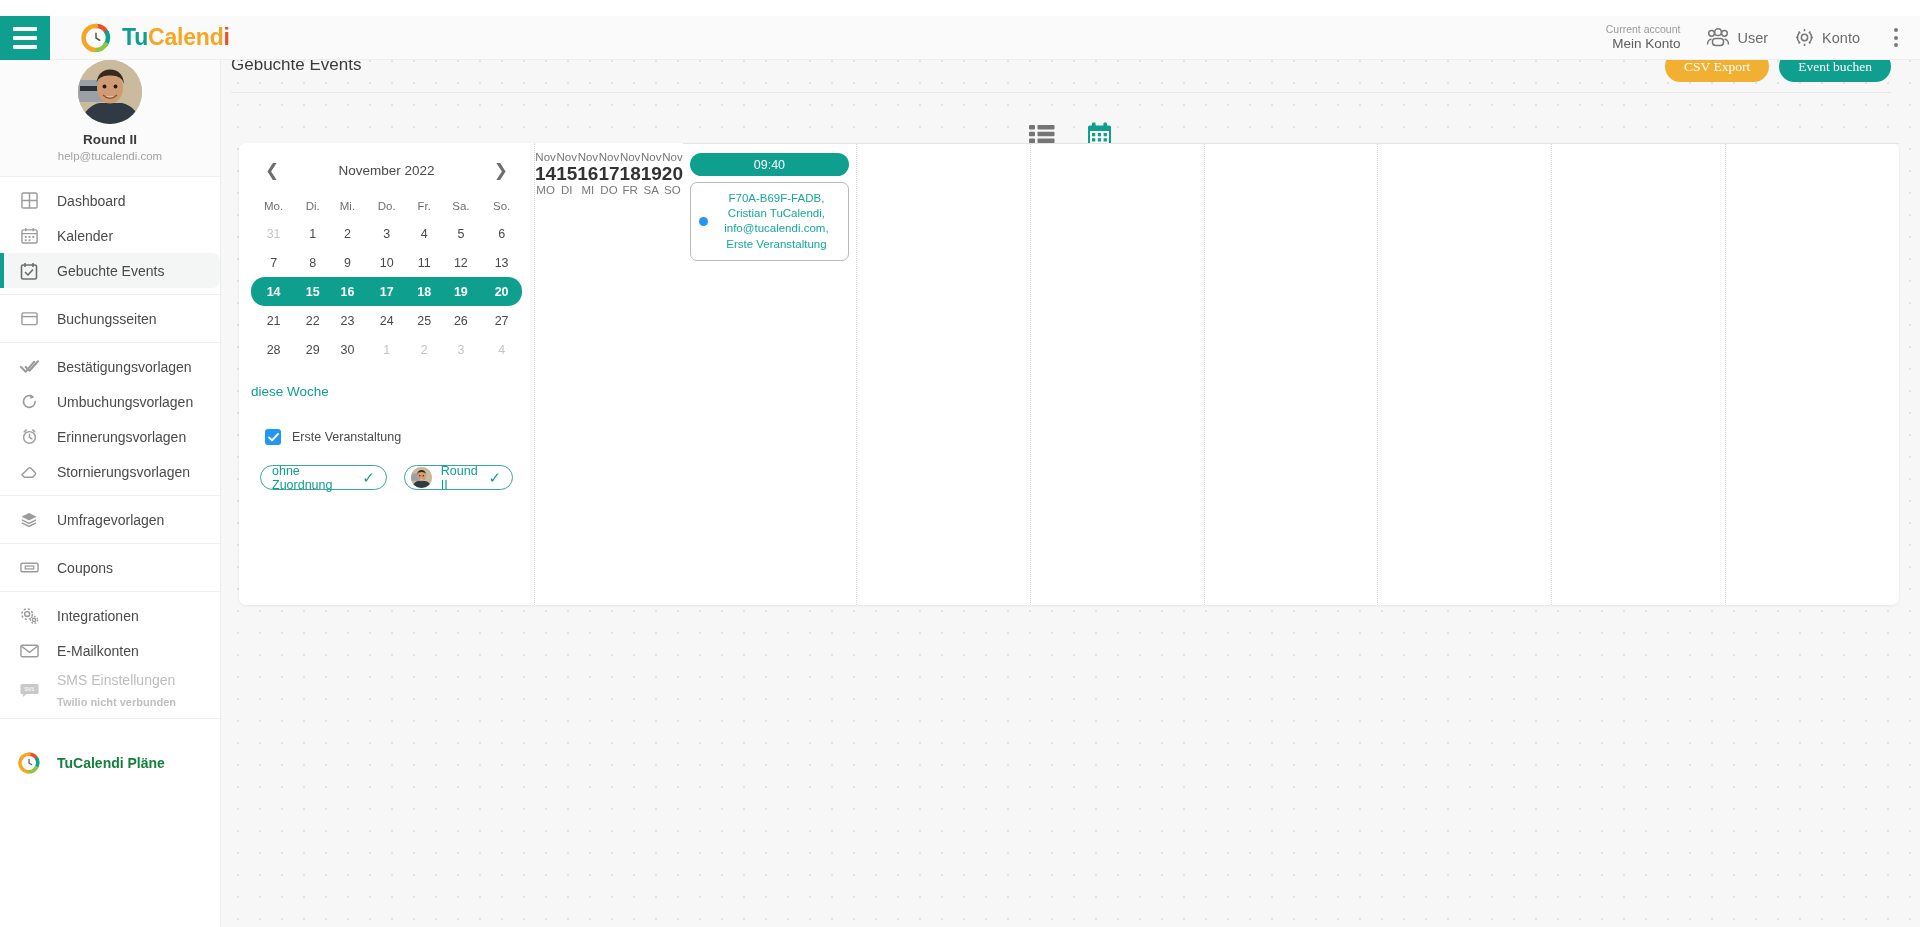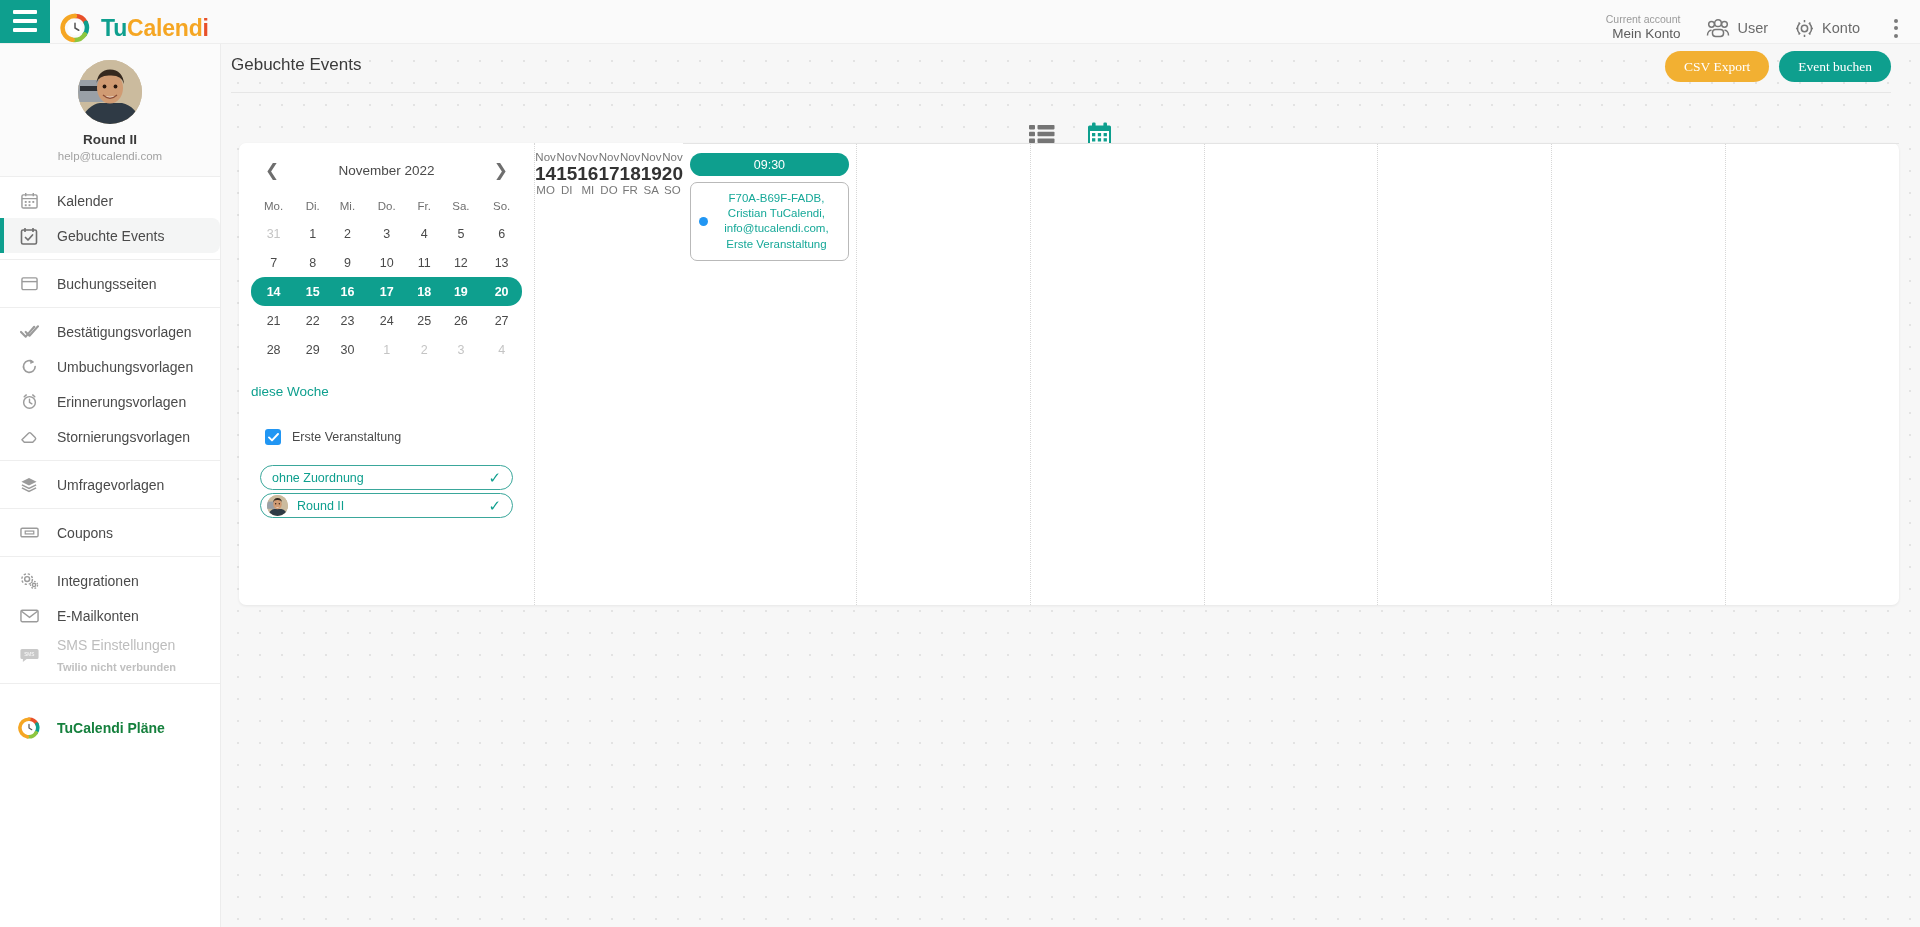--- a/index.html
+++ b/index.html
@@ -5,25 +5,26 @@
   * { box-sizing: border-box; margin: 0; padding: 0; }
   html, body {
     width: 1920px; height: 927px;
     font-family: "Liberation Sans", sans-serif;
     background: #ffffff;
     overflow: hidden;
   }
 
   
   .topbar {
-    position: absolute; top: 0; left: 0; width: 1920px; height: 44px;
+    position: absolute; top: 16px; left: 0; width: 1920px; height: 44px;
     background: #fafafa;
     border-bottom: 1px solid #eeeeee;
-    display: flex; align-items: flex-end;
+    display: flex; align-items: center;
     z-index: 30;
+    gap: 21px;
   }
   .burger-box {
     width: 50px; height: 44px; background: #0E9F8E;
     display: flex; flex-direction: column; align-items: center; justify-content: center;
     gap: 5px; cursor: pointer;
   }
   .burger-box span { display:block; width: 24px; height: 4px; background: #fff; border-radius: 1px; }
 
   .brand { display: flex; align-items: center; gap: 11px; margin-left: 10px; }
   .brand-logo { width: 30px; height: 30px; }
@@ -121,21 +122,21 @@
   .thisweek { text-align: left; padding: 18px 12px 0 0; }
   .thisweek span { color: #0E9F8E; font-size: 13.5px; cursor: pointer; }
 
   .chkrow { display: flex; align-items: center; gap: 11px; padding: 29px 0 0 14px; }
   .chkbox {
     width: 16px; height: 16px; border-radius: 3px; background: #2196F3;
     display: flex; align-items: center; justify-content: center; cursor: pointer;
   }
   .chkrow .clabel { font-size: 12.5px; color: #4a4a4a; }
 
-  .pills { padding: 20px 9px 0 9px; display: flex; flex-direction: column; gap: 3px; justify-content: center; }
+  .pills { padding: 20px 9px 0 9px; display: flex; gap: 17px; justify-content: center; }
   .pill {
     height: 25px; border: 1px solid #3aa79b; border-radius: 13px;
     display: flex; align-items: center; padding: 0 11px; cursor: pointer;
     color: #0E9F8E; font-size: 12.5px; gap: 9px; position: relative;
   }
   .pill .pav { width: 21px; height: 21px; border-radius: 50%; overflow: hidden; flex:0 0 21px; margin-left: -5px; background:#c9b79a; }
   .pill .tick { margin-left: auto; color: #0E9F8E; font-size: 15px; line-height: 1; }
 
   
   .week { flex: 1; display: flex; flex-direction: row; }
@@ -231,20 +232,29 @@
         <ellipse cx="37.5" cy="26.5" rx="1.9" ry="2" fill="#27170f"></ellipse>
         <path d="M25 35.5 Q32 40.5 39 35.5 Q32 38 25 35.5 Z" fill="#fff"></path>
         <path d="M25 35 Q32 41.5 39 35" stroke="#8a4c34" stroke-width="1.2" fill="none"></path>
       </svg>
     </div>
     <div class="pname">Round II</div>
     <div class="pmail">help@tucalendi.com</div>
   </div>
 
   <div class="navgroup">
+    <div class="navitem">
+      <span class="nico">
+        <svg width="17" height="17" viewBox="0 0 18 18">
+            <rect x="1" y="1" width="16" height="16" rx="1.5" fill="none" stroke="currentColor" stroke-width="1.5"></rect>
+            <path d="M9 1 L9 17 M1 9 L17 9" stroke="currentColor" stroke-width="1.5"></path>
+          </svg>
+      </span>
+      <span>Dashboard</span>
+    </div>
     <div class="navitem">
       <span class="nico">
         <svg width="17" height="17" viewBox="0 0 18 18">
             <rect x="1" y="3" width="16" height="14" rx="1.5" fill="none" stroke="currentColor" stroke-width="1.5"></rect>
             <path d="M1 7 L17 7 M5 1 L5 4.5 M13 1 L13 4.5" stroke="currentColor" stroke-width="1.5"></path>
             <g fill="currentColor">
               <rect x="4" y="9.5" width="2" height="2"></rect>
               <rect x="8" y="9.5" width="2" height="2"></rect>
               <rect x="12" y="9.5" width="2" height="2"></rect>
               <rect x="4" y="13" width="2" height="2"></rect>
@@ -577,21 +587,21 @@
         </div>
         <div class="dayhead">
           <div class="dmon">Nov</div>
           <div class="dnum">20</div>
           <div class="ddow">SO</div>
         </div>
       </div>
 
       <div class="week-body">
         <div class="daycol">
-          <div class="slot">09:30</div>
+          <div class="slot">09:40</div>
           <div class="evt">
             <span class="dot"></span>
             <span class="etxt">F70A-B69F-FADB, Cristian TuCalendi, info@tucalendi.com, Erste Veranstaltung</span>
           </div>
         </div>
         <div class="daycol"></div>
         <div class="daycol"></div>
         <div class="daycol"></div>
         <div class="daycol"></div>
         <div class="daycol"></div>

